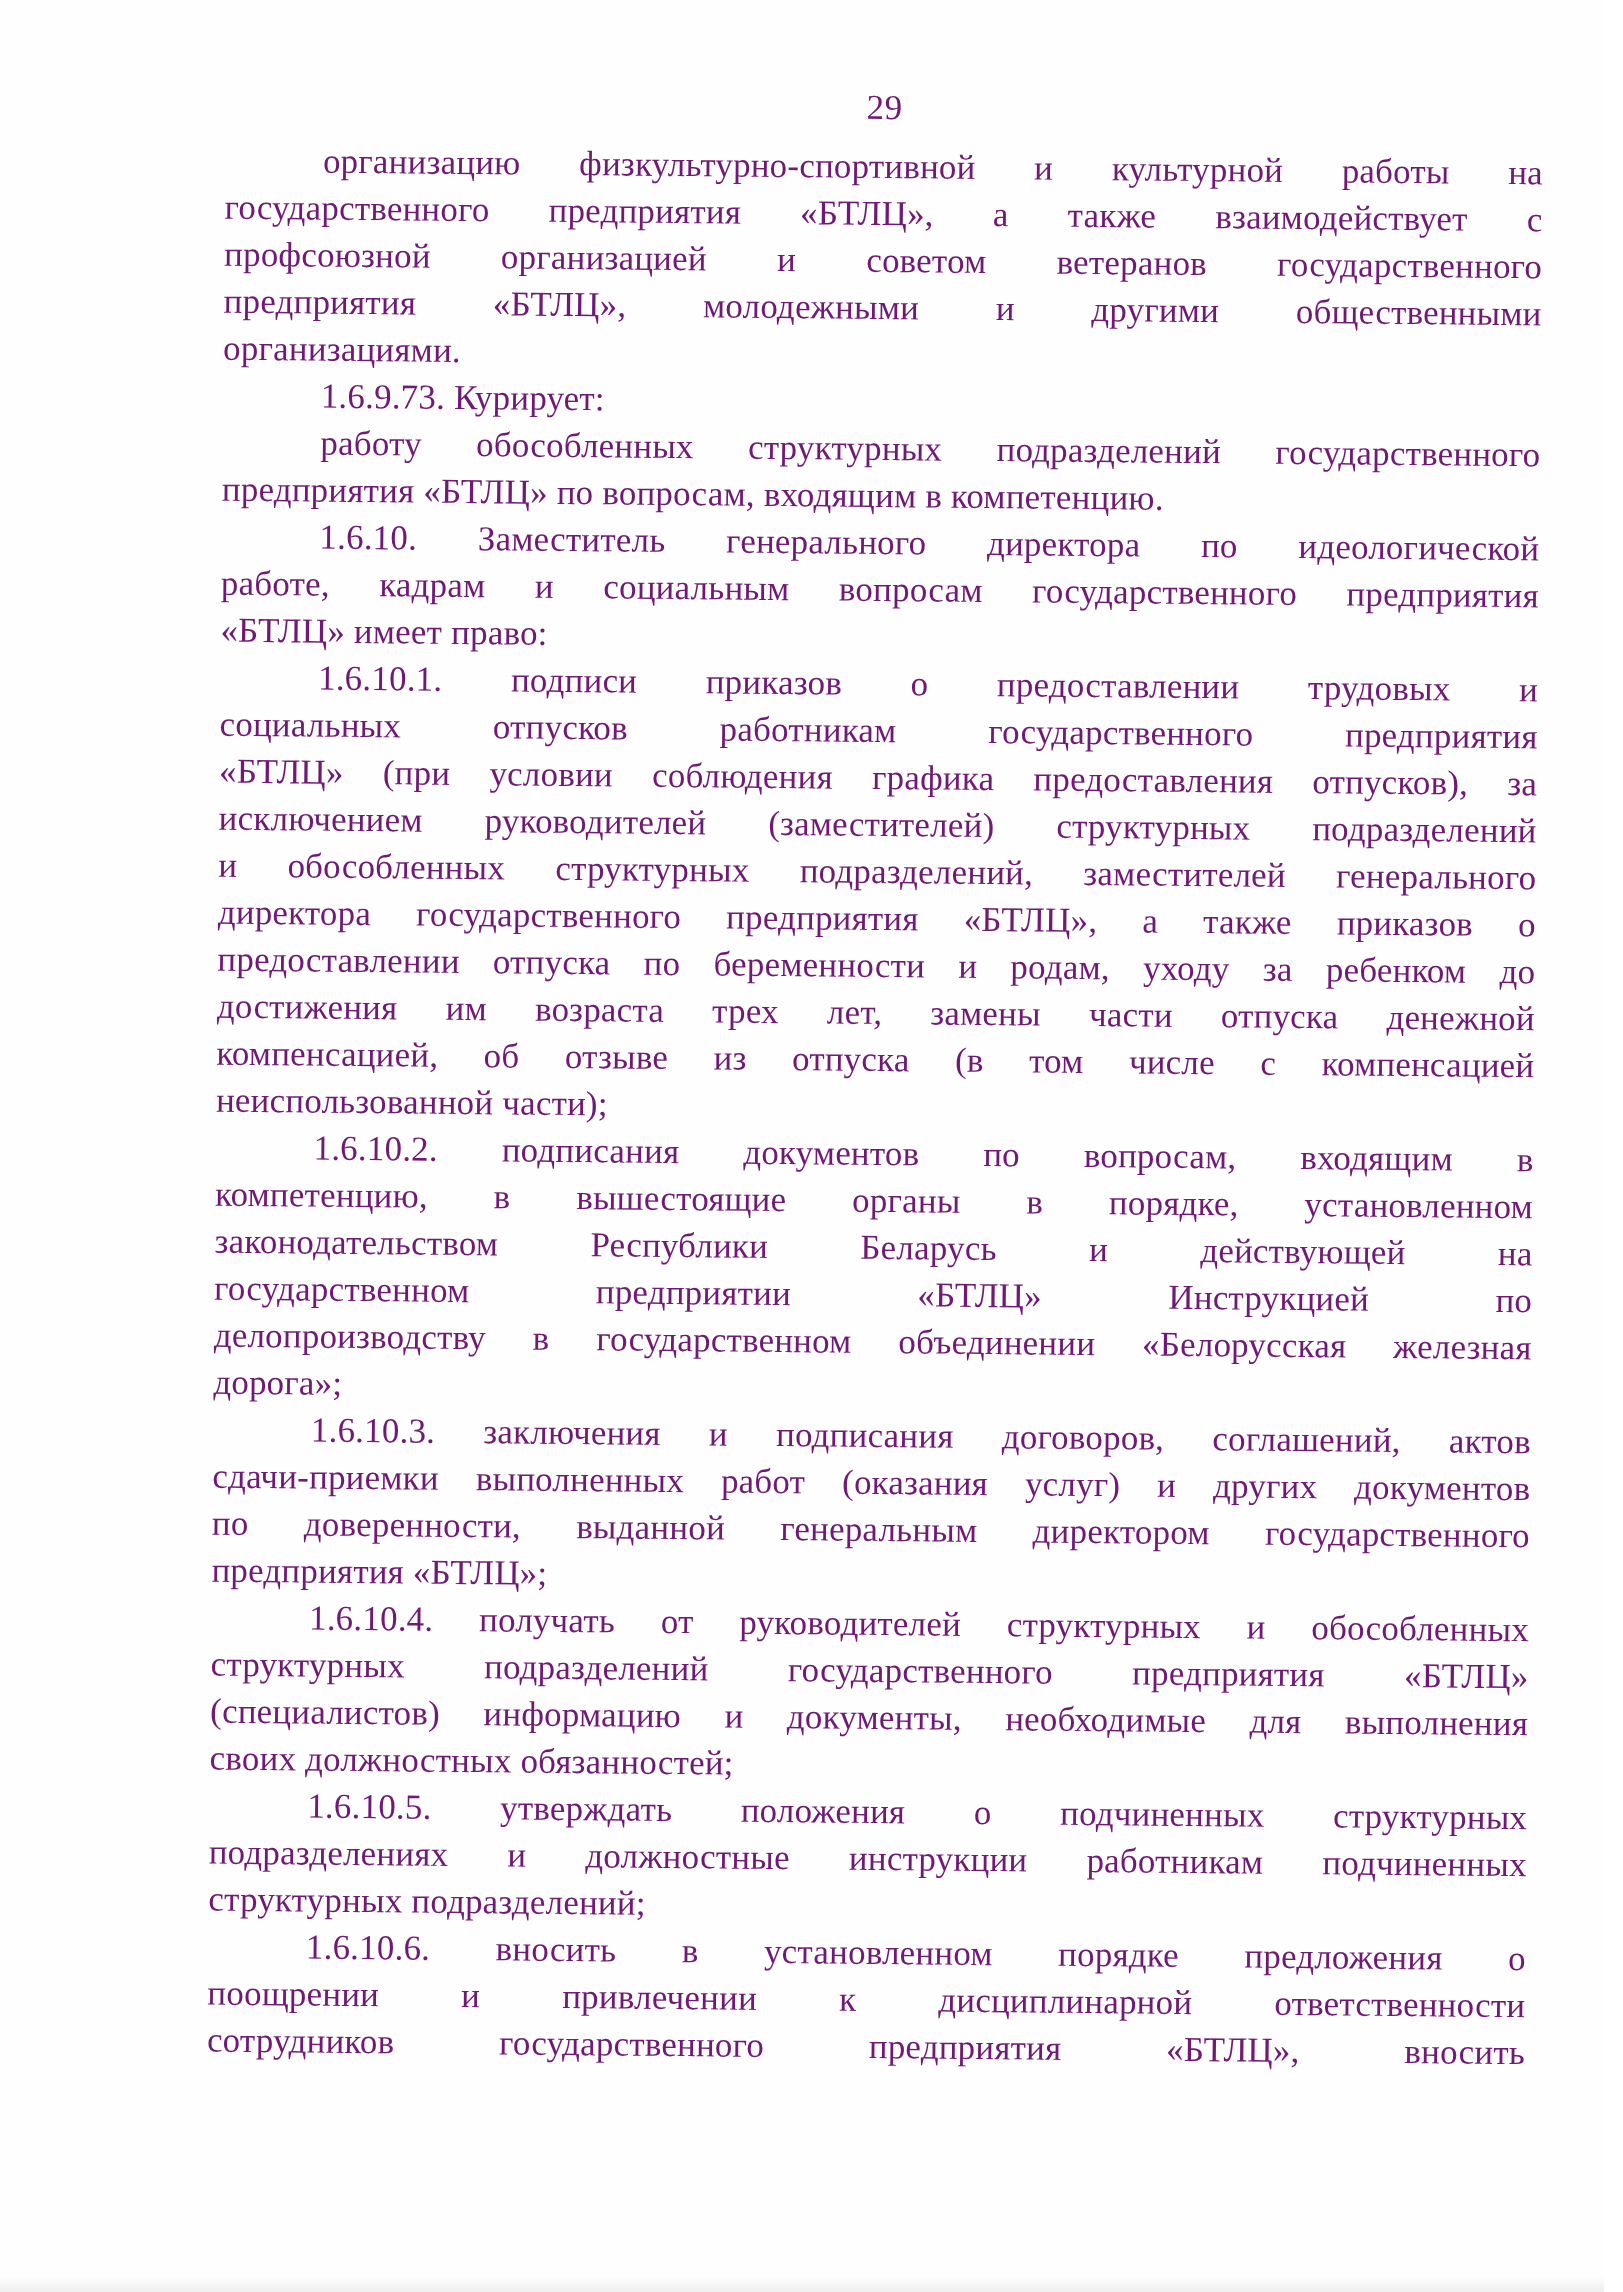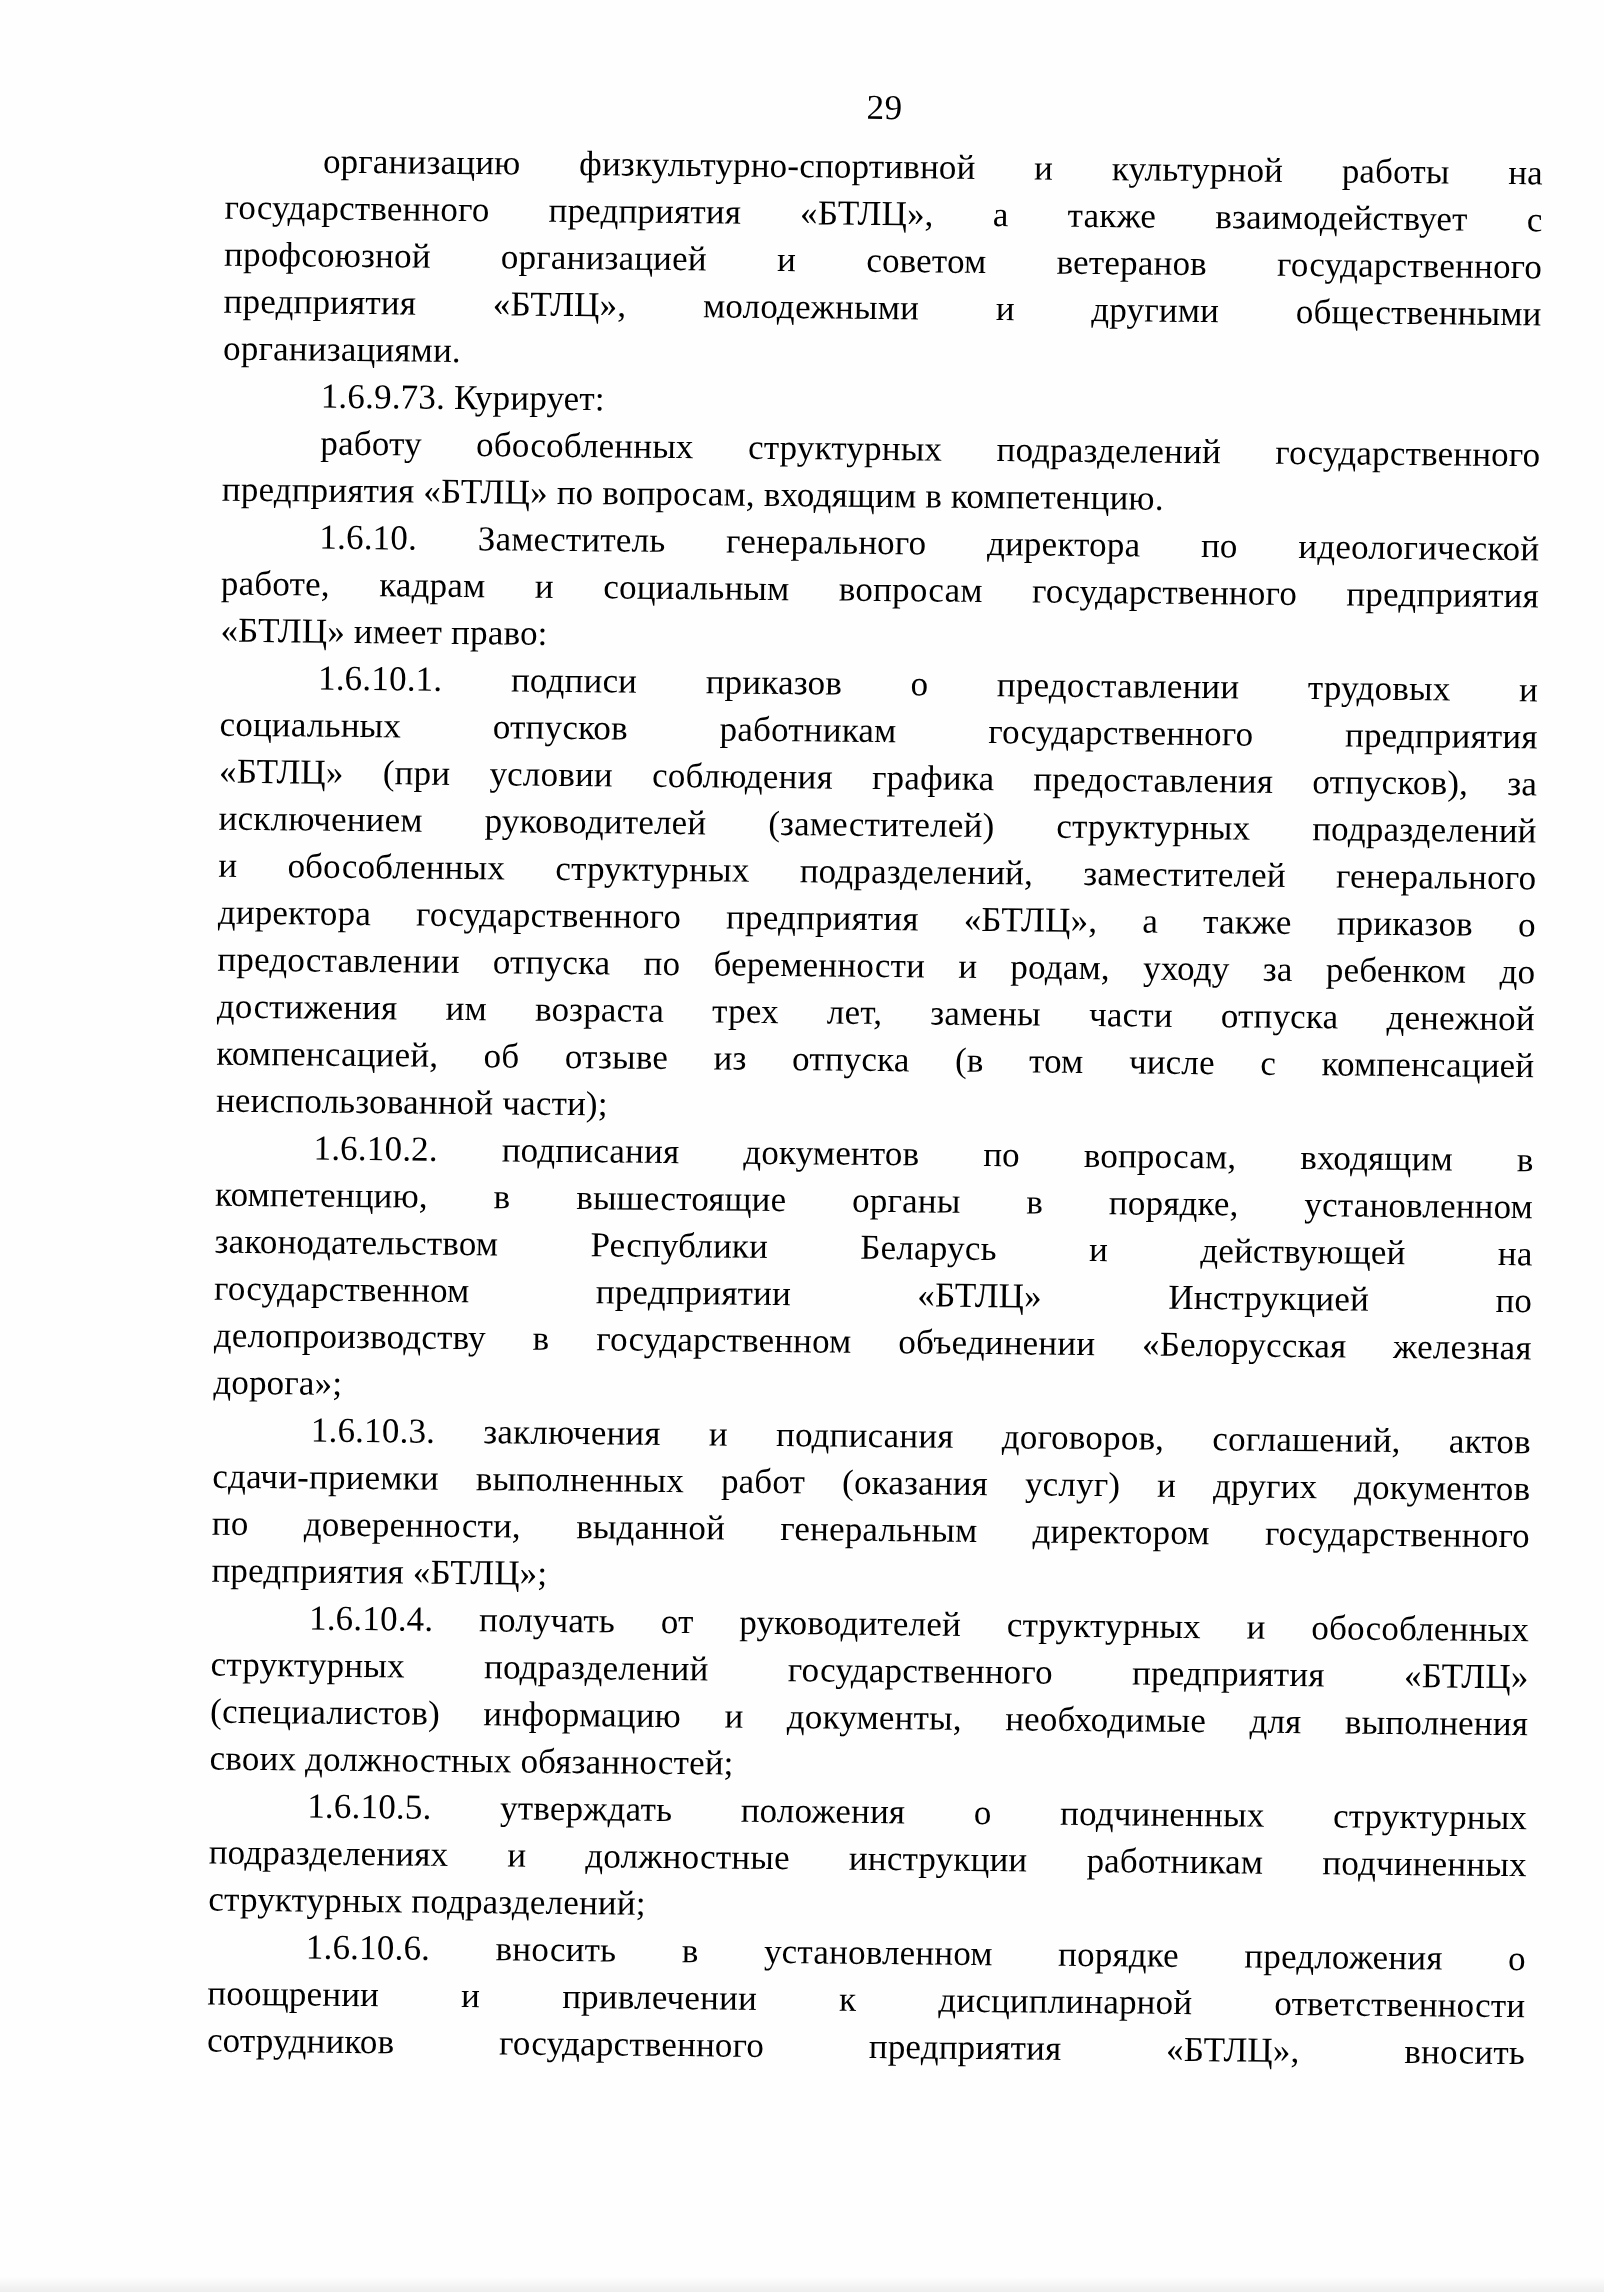--- a/index.html
+++ b/index.html
@@ -7,21 +7,21 @@
     padding: 0;
     background: #ffffff;
   }
   .page {
     position: relative;
     width: 1604px;
     height: 2293px;
     background: #fefefe;
     overflow: hidden;
     font-family: "Liberation Serif", "DejaVu Serif", serif;
-    color: #000000;
+    color: #701a75;
   }
   .page::after {
     content: "";
     position: absolute;
     left: 0; right: 0; bottom: 0;
     height: 15.7px;
     background: linear-gradient(to bottom, rgba(0,0,0,0), rgba(0,0,0,0.07));
     pointer-events: none;
   }
   .tilt {

